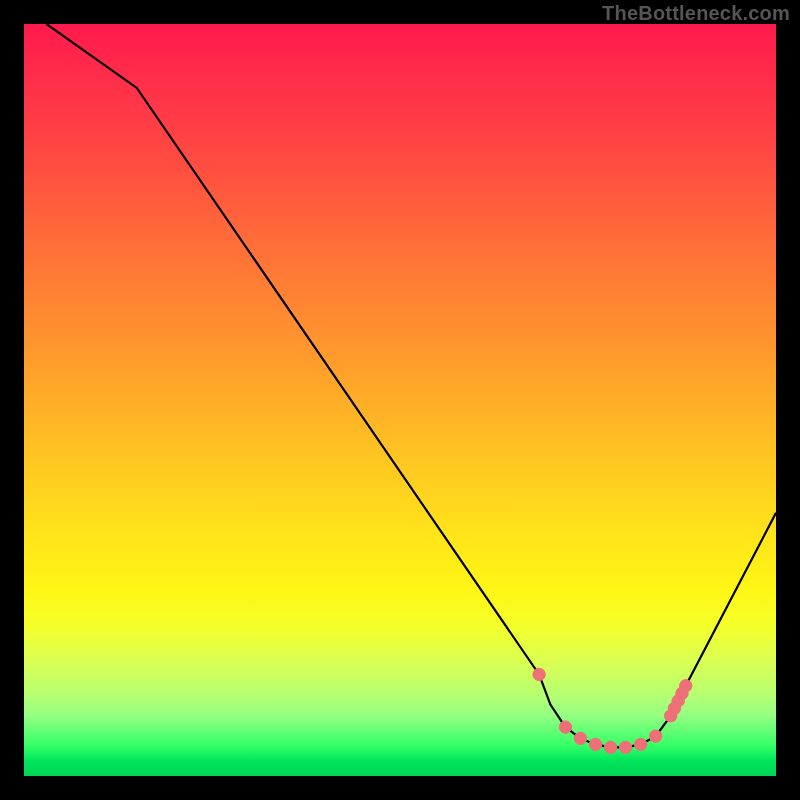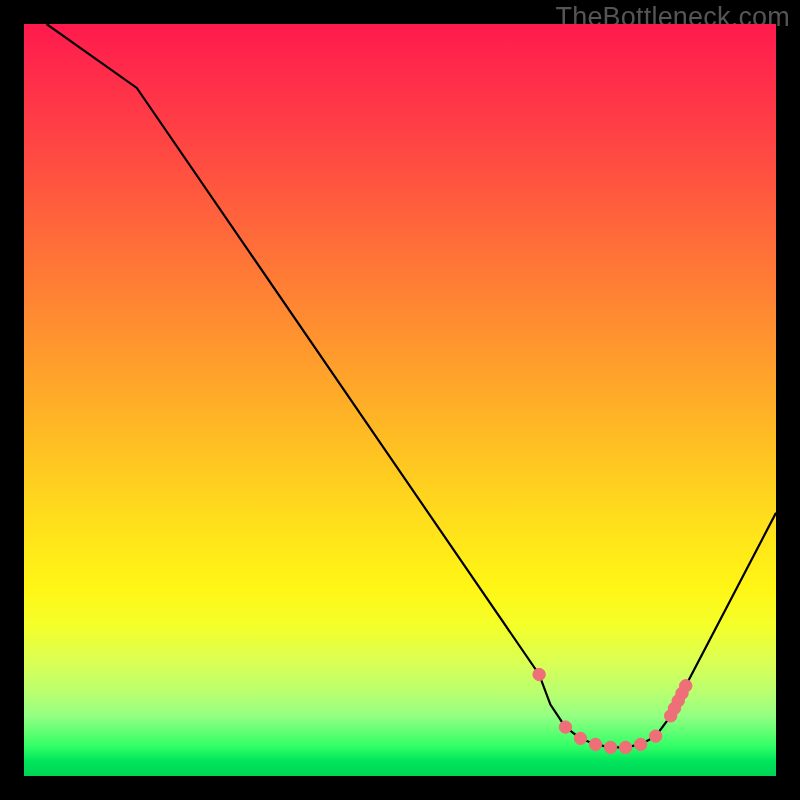--- a/index.html
+++ b/index.html
@@ -42,22 +42,22 @@
       #33ff66 96%,
       #00e65c 98%,
       #00d455 100%
     );
   }
   .watermark {
     position: absolute;
     top: 2px;
     right: 10px;
     color: #555;
-    font-size: 27px;
-    font-weight: 400;
+    font-size: 20px;
+    font-weight: 700;
     letter-spacing: 0.2px;
     user-select: none;
   }
   svg.overlay {
     position: absolute;
     left: 0;
     top: 0;
     width: 752px;
     height: 752px;
   }

